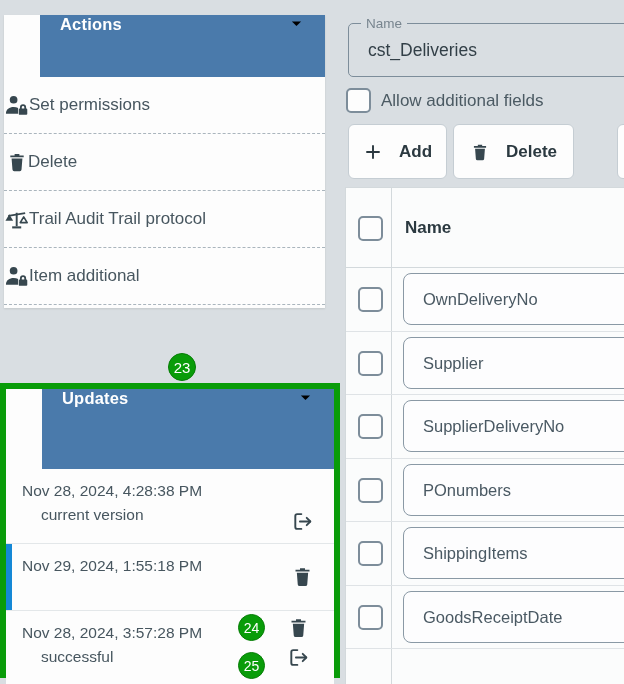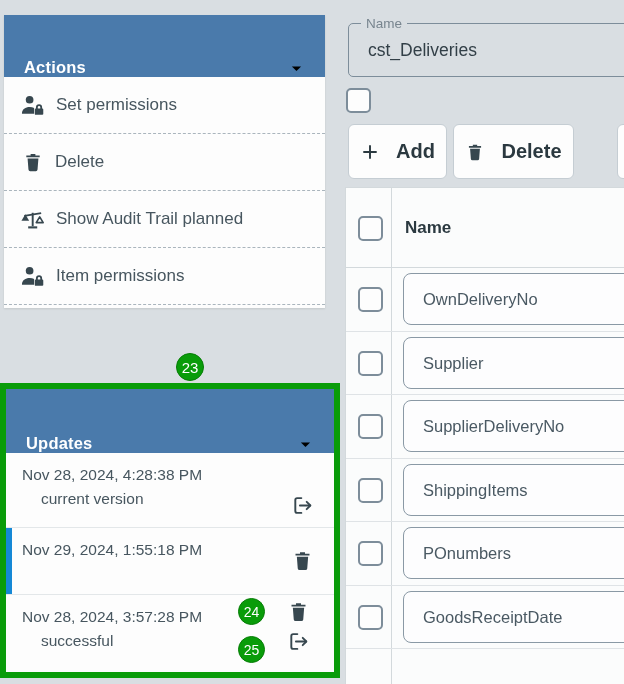--- a/index.html
+++ b/index.html
@@ -7,37 +7,37 @@
   .stage{position:relative;width:624px;height:684px;background:#d9dee2;overflow:hidden;}
 
   
   .ic{display:block;fill:#37474f;}
   .ic-stroke{fill:none;stroke:#37474f;stroke-width:2;stroke-linecap:round;stroke-linejoin:round;}
   .chk{box-sizing:border-box;border:2px solid #7d8d9a;border-radius:5px;background:#fdfdfd;cursor:pointer;}
 
   
   .actions-panel{position:absolute;left:4px;top:15px;width:321px;background:#fdfdfd;
     box-shadow:0 1px 2px rgba(0,0,0,.10);padding-bottom:3px;}
-  .panel-header{height:62px;background:#4a7aab;display:flex;align-items:flex-end;
-    justify-content:space-between;padding:0 20px;box-sizing:border-box;cursor:pointer;}
+  .panel-header{height:62px;background:#4a7aab;display:flex;align-items:flex-start;
+    justify-content:space-between;padding:0 20px;box-sizing:border-box;cursor:pointer;margin-left:36px;}
   .panel-title{color:#ffffff;font-size:16.5px;font-weight:bold;letter-spacing:.2px;}
   .chev{width:17px;height:17px;}
-  .action-item{height:56px;display:flex;align-items:center;gap:11px;padding-left:16px;
+  .action-item{height:56px;display:flex;align-items:center;
     border-bottom:1px dashed #aab5bd;color:#47565f;font-size:17px;cursor:pointer;background:#fdfdfd;}
   .action-item .ic{width:25px;height:25px;flex:0 0 auto;}
 
   
   .badge{position:absolute;width:28px;height:28px;border-radius:50%;background:#099c09;
     border:1px solid #067d06;box-sizing:border-box;color:#fff;font-size:15px;
     display:flex;align-items:center;justify-content:center;z-index:5;}
 
   
   .updates-panel{position:absolute;left:0;top:383px;width:340px;height:295px;
     box-sizing:border-box;border:6px solid #099c09;background:#fdfdfd;z-index:2;}
-  .updates-panel .panel-header{height:64px;}
+  .updates-panel .panel-header{height:80px;}
   .update-row{position:relative;box-sizing:border-box;border-bottom:1px solid #e3e7e9;
     padding:10px 20px 0 16px;color:#47565f;font-size:15.5px;line-height:24px;background:#fdfdfd;}
   .update-row:last-child{border-bottom:none;}
   .u-ts{white-space:nowrap;}
   .u-st{white-space:nowrap;margin-left:19px;}
   .row-planned::before{content:"";position:absolute;left:0;top:0;bottom:0;width:6px;background:#1588d6;}
   .u-ic{position:absolute;width:23px;height:23px;cursor:pointer;}
   .u-badge{position:absolute;width:27px;height:27px;border-radius:50%;background:#099c09;
     border:1px solid #067d06;box-sizing:border-box;color:#ffffff;font-size:14px;
     display:flex;align-items:center;justify-content:center;z-index:3;}
@@ -48,21 +48,21 @@
   .name-field .nf-label{position:absolute;top:-9px;left:12px;padding:0 5px;background:#d9dee2;
     color:#78858f;font-size:13.5px;line-height:17px;}
   .name-field .nf-value{padding-left:19px;line-height:52px;font-size:17.5px;color:#323f47;}
 
   .allow-row{position:absolute;left:346px;top:88px;display:flex;align-items:center;gap:10px;}
   .allow-row .chk{width:25px;height:25px;}
   .allow-label{color:#4b5a63;font-size:17px;}
 
   .btn{position:absolute;top:124px;height:55px;box-sizing:border-box;display:flex;align-items:center;
     justify-content:center;gap:16px;background:#fdfdfd;border:1px solid #c5cdd3;border-radius:6px;
-    color:#2b3940;font-size:20px;font-weight:600;cursor:pointer;}
+    color:#2b3940;font-size:17px;font-weight:600;cursor:pointer;}
   .btn .ic{width:20px;height:20px;}
   .btn-add{left:348px;width:99px;}
   .btn-del{left:453px;width:121px;}
   .btn-stub{left:617px;width:40px;}
 
   
   .ftable{position:absolute;left:345px;top:187px;width:279px;height:497px;background:#fbfcfc;
     border-left:1px solid #d3d9dc;border-top:1px solid #d3d9dc;box-sizing:border-box;}
   .ftable .col-divider{position:absolute;left:45px;top:0;bottom:0;width:1px;background:#d3d9dc;}
   .t-head{position:relative;height:80px;border-bottom:1px solid #d3d9dc;box-sizing:border-box;}
@@ -129,31 +129,31 @@
     <div class="action-item">
       <svg class="ic" style="width:22px;height:22px;margin-left:2px;">
           <use href="#i-trash"></use>
         </svg>
       <span>Delete</span>
     </div>
     <div class="action-item">
       <svg class="ic">
           <use href="#i-scales"></use>
         </svg>
-      <span>Show Audit Trail planned</span>
+      <span>Trail Audit Trail protocol</span>
     </div>
     <div class="action-item">
       <svg class="ic">
           <use href="#i-person-lock"></use>
         </svg>
-      <span>Item permissions</span>
-    </div>
-  </div>
-
-  <div class="badge" style="left:176px;top:353px;">23</div>
+      <span>Item additional</span>
+    </div>
+  </div>
+
+  <div class="badge" style="left:168px;top:353px;">23</div>
 
   <div class="updates-panel">
     <div class="panel-header">
       <span class="panel-title">Updates</span>
       <svg class="chev">
           <use href="#i-chevron-down"></use>
         </svg>
     </div>
 
     <div class="update-row" style="height:75px;">
@@ -185,20 +185,21 @@
     </div>
   </div>
 
   <div class="name-field">
     <span class="nf-label">Name</span>
     <div class="nf-value">cst_Deliveries</div>
   </div>
 
   <div class="allow-row">
     <div class="chk"></div>
+    <span class="allow-label">Allow additional fields</span>
   </div>
 
   <div class="btn btn-add">
     <svg class="ic">
         <use href="#i-plus"></use>
       </svg>
     <span>Add</span>
   </div>
   <div class="btn btn-del">
     <svg class="ic">
@@ -223,26 +224,26 @@
     <div class="t-row">
       <div class="chk"></div>
       <div class="t-input">Supplier</div>
     </div>
     <div class="t-row">
       <div class="chk"></div>
       <div class="t-input">SupplierDeliveryNo</div>
     </div>
     <div class="t-row">
       <div class="chk"></div>
+      <div class="t-input">POnumbers</div>
+    </div>
+    <div class="t-row">
+      <div class="chk"></div>
       <div class="t-input">ShippingItems</div>
     </div>
     <div class="t-row">
       <div class="chk"></div>
-      <div class="t-input">POnumbers</div>
-    </div>
-    <div class="t-row">
-      <div class="chk"></div>
       <div class="t-input">GoodsReceiptDate</div>
     </div>
     <div class="t-row-empty"></div>
   </div>
 
 </div>
 
 </body></html>

